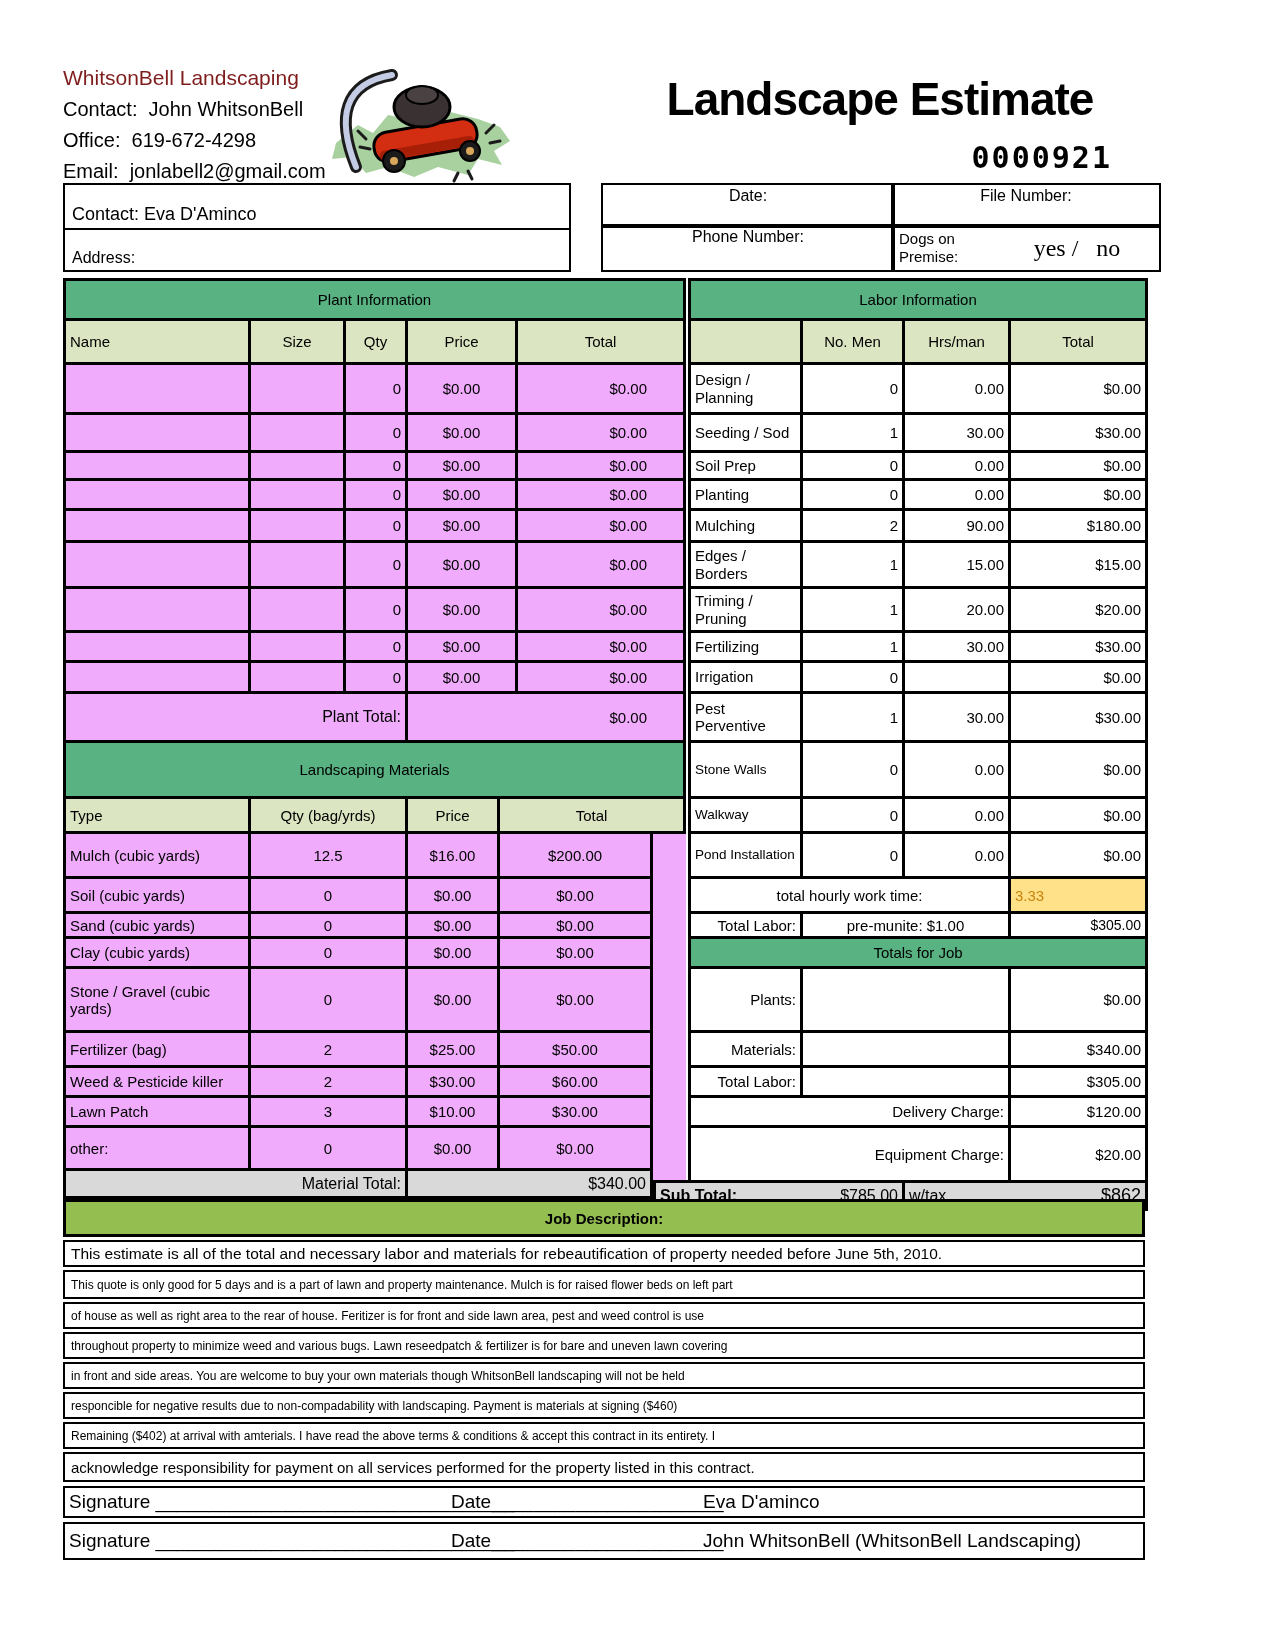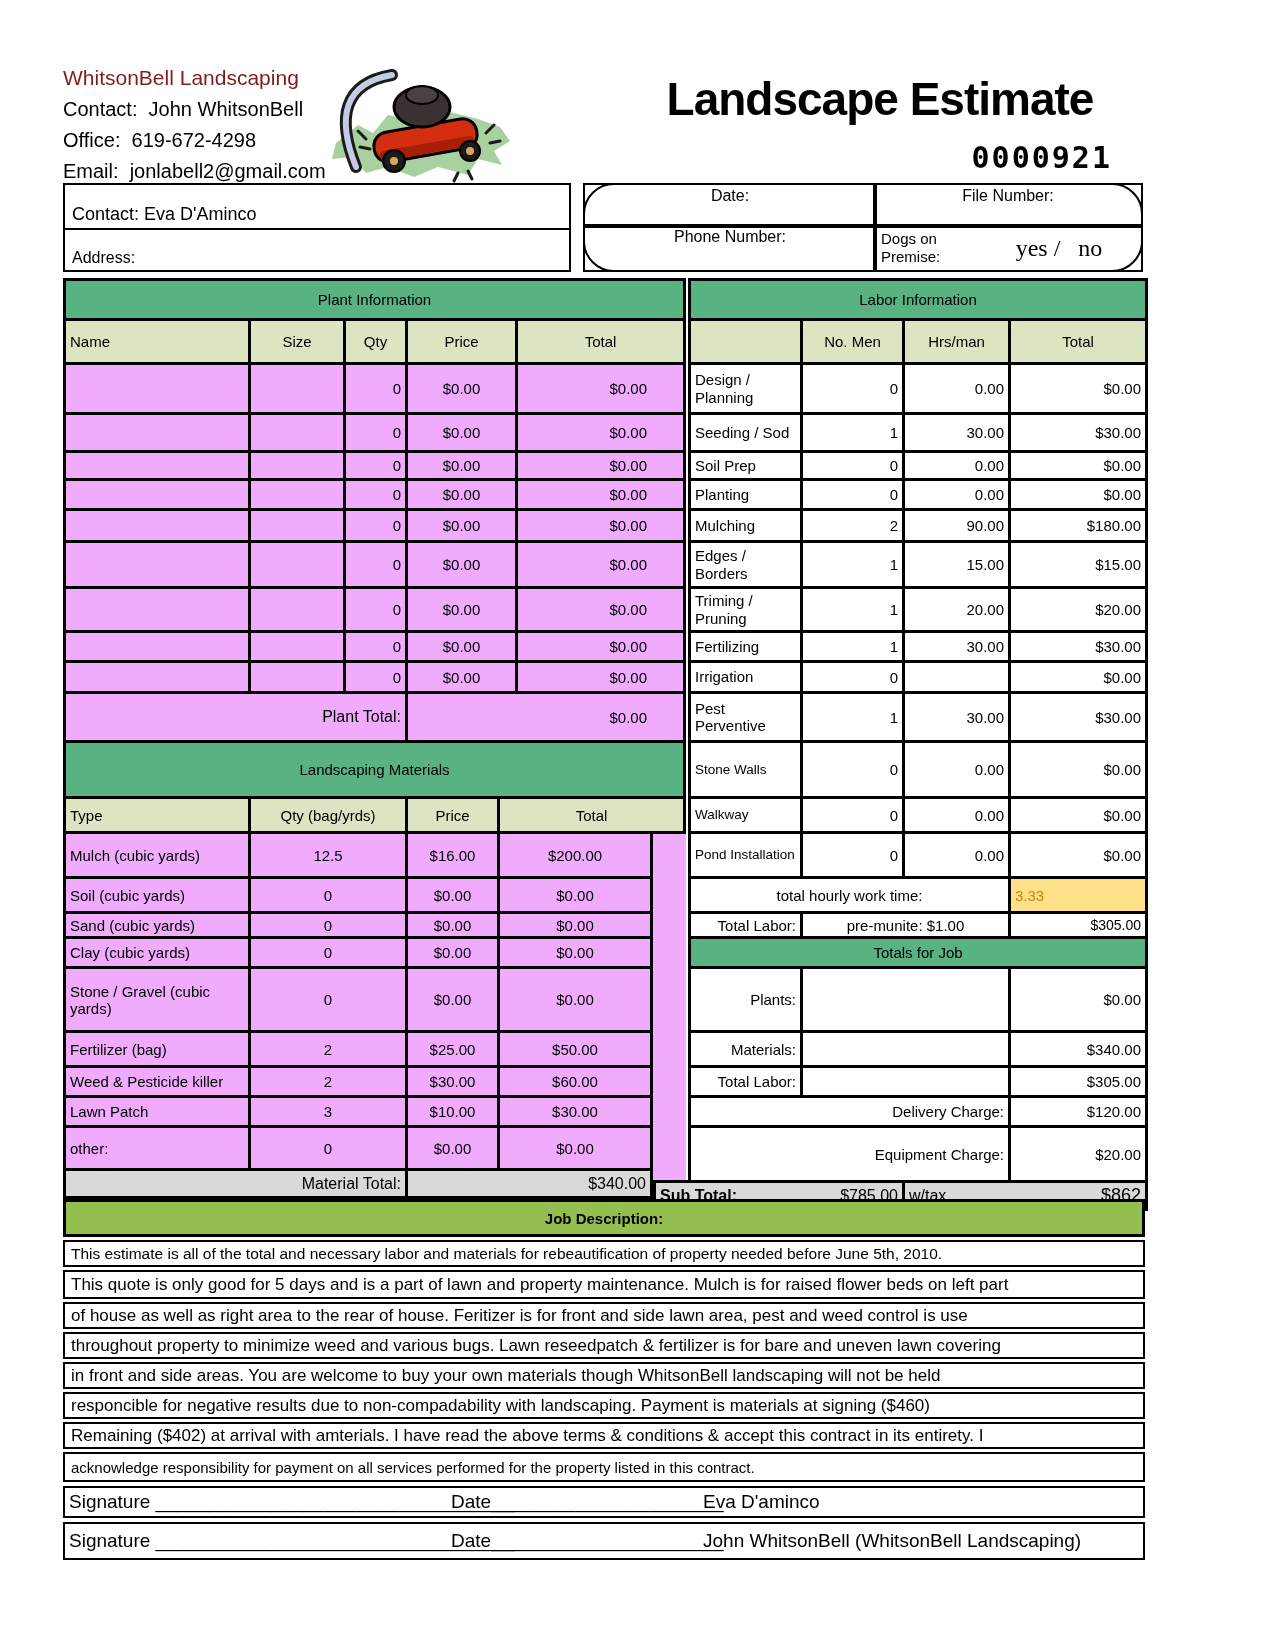--- a/index.html
+++ b/index.html
@@ -44,21 +44,21 @@
   .mat-money{font-size:14px;text-align:center;}
   .gray{background:#D9D9D9;}
   .yellow{background:#FFE18A;color:#C9850C;font-size:20px;text-align:left;}
   .flexcell{display:flex;justify-content:space-between;align-items:center;}
   .st-lab{font-weight:bold;font-size:16px;} .st-val{font-size:16px;}
 
   
   .jd-bar{border:3px solid #000;background:#95BE51;height:38px;box-sizing:border-box;
           display:flex;align-items:center;justify-content:center;font-weight:bold;font-size:15px;}
   .jd-line{border:2px solid #000;box-sizing:border-box;margin-top:3px;display:flex;
-           align-items:center;padding-left:6px;font-size:17px;}
+           align-items:center;padding-left:6px;font-size:12px;}
   .jd-line.first{font-size:15.5px;} .jd-line.last{font-size:15px;}
   .sig-row{border:2px solid #000;box-sizing:border-box;margin-top:4px;display:flex;
            align-items:center;padding-left:4px;font-size:19px;}
   .sig-seg{white-space:pre;}
   .sig-name{margin-left:14px;}
 </style>
 </head>
 <body>
 
 <div id="page">
@@ -92,21 +92,21 @@
   <div class="abs doc-title" style="left:630px;top:72px;width:500px;">Landscape Estimate</div>
   <div class="abs doc-num" style="left:900px;top:140px;width:212px;">0000921</div>
 
   <div class="abs box" style="left:63px;top:183px;width:508px;height:47px;">
     <span class="box-text">Contact: Eva D'Aminco</span>
   </div>
   <div class="abs box" style="left:63px;top:228px;width:508px;height:44px;">
     <span class="box-text" style="font-size:16px;">Address:</span>
   </div>
 
-  <div class="abs dategrid" style="left:583px;top:183px;width:560px;height:89px;border-radius:31px;">
+  <div class="abs dategrid" style="left:601px;top:183px;width:560px;height:89px;">
     <div style="margin:-2px;">
       <span class="cell-lab">Date:</span>
     </div>
     <div style="margin:-2px;">
       <span class="cell-lab">File Number:</span>
     </div>
     <div style="margin:-2px;">
       <span class="cell-lab">Phone Number:</span>
     </div>
     <div class="dogs" style="margin:-2px;">

